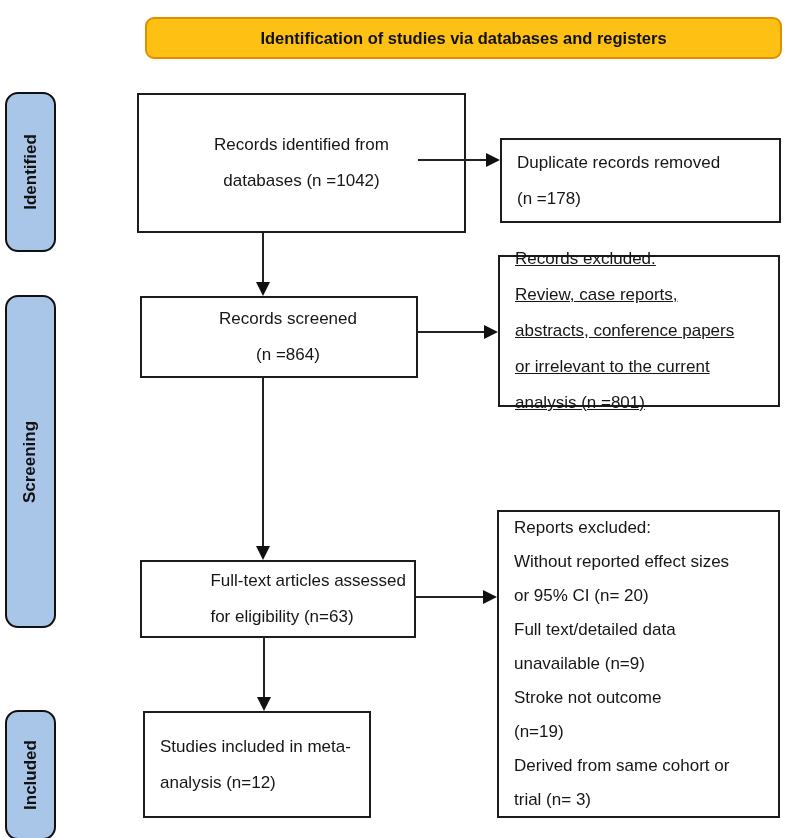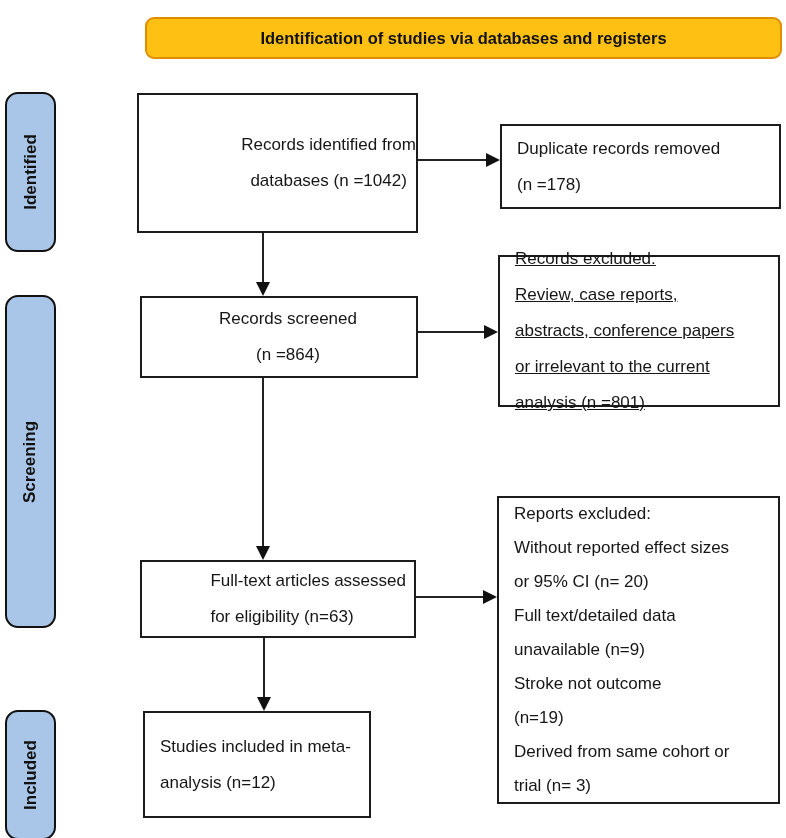--- a/index.html
+++ b/index.html
@@ -62,26 +62,26 @@
   <div class="stage" style="left:5px;top:92px;width:51px;height:160px;">
     <span class="vtext">Identified</span>
   </div>
   <div class="stage" style="left:5px;top:295px;width:51px;height:333px;">
     <span class="vtext">Screening</span>
   </div>
   <div class="stage" style="left:5px;top:710px;width:51px;height:130px;">
     <span class="vtext">Included</span>
   </div>
 
-  <div class="box centered" style="left:137px;top:93px;width:281px;height:140px;align-items:flex-end;">
+  <div class="box centered" style="left:137px;top:93px;width:329px;height:140px;">
     <span class="lines">Records identified from
 databases (n =1042)</span>
   </div>
 
-  <div class="box lefted" style="left:500px;top:124px;width:281px;height:85px;">
+  <div class="box lefted" style="left:500px;top:138px;width:281px;height:85px;">
     <span class="lines">Duplicate records removed
 (n =178)</span>
   </div>
 
   <div class="box centered" style="left:140px;top:296px;width:278px;height:82px;padding-left:18px;">
     <span class="lines">Records screened
 (n =864)</span>
   </div>
 
   <div class="box lefted" style="left:498px;top:255px;width:282px;height:152px;text-decoration:underline;">
@@ -90,21 +90,21 @@
 abstracts, conference papers
 or irrelevant to the current
 analysis (n =801)</span>
   </div>
 
   <div class="box lefted" style="left:140px;top:560px;width:276px;height:78px;align-items:flex-end;">
     <span class="lines">Full-text articles assessed
 for eligibility (n=63)</span>
   </div>
 
-  <div class="box lefted tight" style="left:497px;top:496px;width:283px;height:308px;">
+  <div class="box lefted tight" style="left:497px;top:510px;width:283px;height:308px;">
     <span class="lines">Reports excluded:
 Without reported effect sizes
 or 95% CI (n= 20)
 Full text/detailed data
 unavailable (n=9)
 Stroke not outcome
 (n=19)
 Derived from same cohort or
 trial (n= 3)</span>
   </div>

